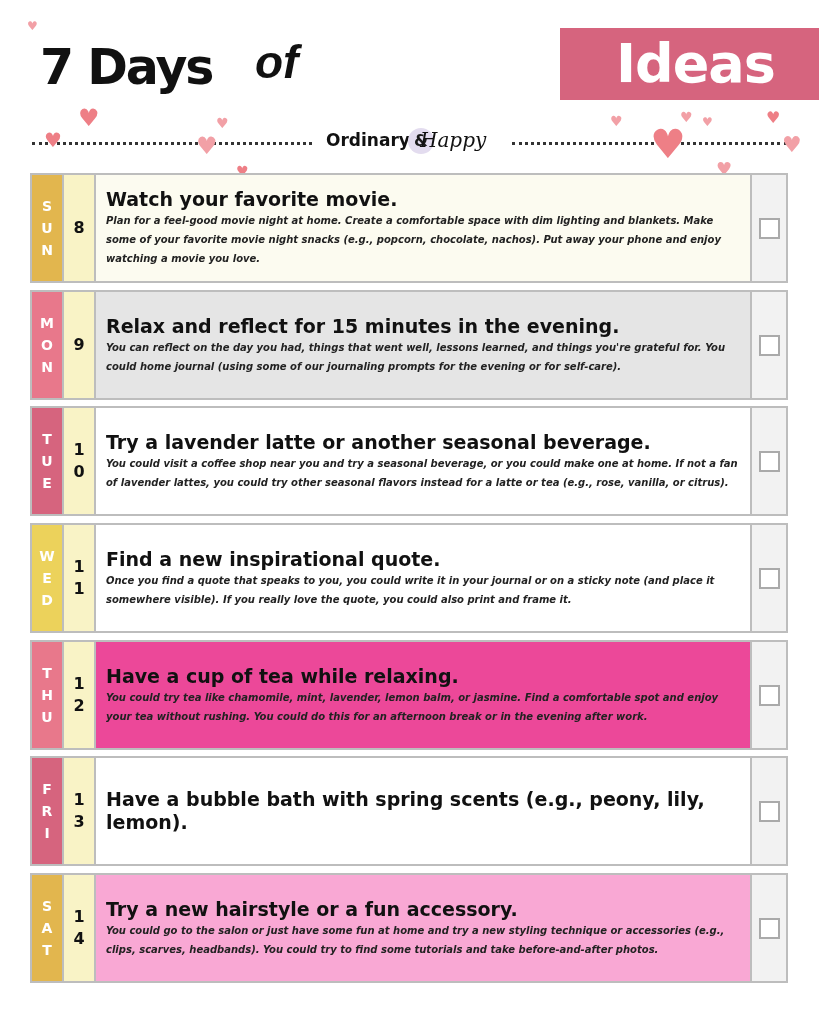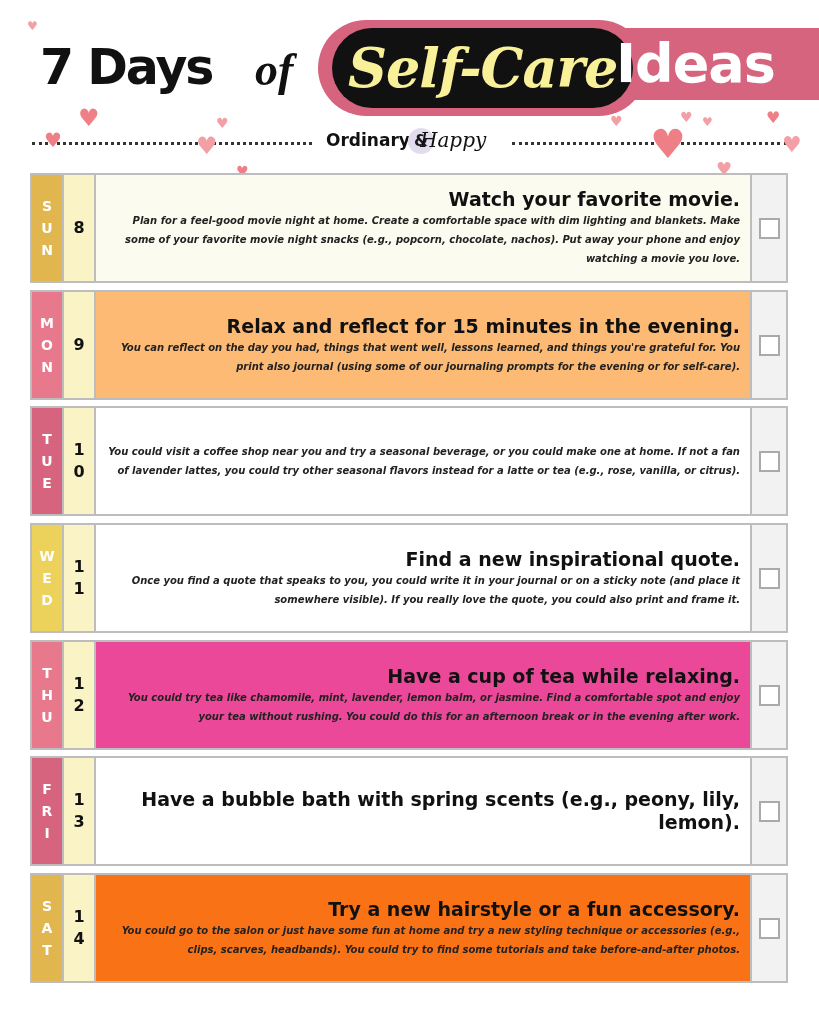--- a/index.html
+++ b/index.html
@@ -1,51 +1,48 @@
 <!DOCTYPE html>
 <html><head>
 <meta charset="utf-8">
 <style>
   html, body { margin:0; padding:0; }
   body { width:819px; height:1024px; background:#ffffff; position:relative; overflow:hidden; font-family:"DejaVu Sans", sans-serif; color:#1a1a1a; }
   .header { position:absolute; left:0; top:0; width:819px; height:170px; }
   .pinkbar { position:absolute; left:560px; top:28px; width:259px; height:72px; background:#d6647e; }
   .t7 { position:absolute; left:40px; top:28px; font-family:"DejaVu Sans", sans-serif; font-weight:bold; font-size:49px; letter-spacing:-2px; color:#111; line-height:80px; }
-  .tof { position:absolute; left:255px; top:30px; font-family:Liberation Serif, serif; font-style:italic; font-weight:bold; font-size:46px; color:#111; line-height:80px; }
+  .tof { position:absolute; left:255px; top:22px; font-family:Liberation Sans, sans-serif; font-style:italic; font-weight:bold; font-size:46px; color:#111; line-height:80px; }
   .selfcare { position:absolute; left:318px; top:20px; height:96px; padding:0 14px; border-radius:48px; background:#d6647e; display:flex; align-items:center; }
   .selfcare-in { background:#111; border-radius:40px; padding:4px 16px; }
   .selfcare-text { font-family:"DejaVu Serif", serif; font-style:italic; font-weight:bold; font-size:54px; color:#f9f09a; line-height:72px; letter-spacing:-1px; }
   .ideas { position:absolute; left:616px; top:24px; font-family:"DejaVu Sans", sans-serif; font-weight:bold; font-size:54px; color:#fff; line-height:80px; letter-spacing:-1px; }
   .byline { position:absolute; top:128px; left:0; width:680px; height:30px; }
   .dots { position:absolute; top:14px; height:0; border-top:3px dotted #333; }
   .ord { position:absolute; left:326px; top:2px; font-weight:bold; font-size:17px; color:#111; }
   .amp { position:absolute; left:408px; top:0; width:26px; height:26px; border-radius:13px; background:#e3dcef; font-weight:bold; font-size:16px; text-align:center; line-height:26px; }
   .happy { position:absolute; left:420px; top:0px; font-family:"DejaVu Serif", serif; font-style:italic; font-size:20px; color:#111; }
   .heart { position:absolute; color:#ee7f86; line-height:1; }
   .row { position:absolute; left:30px; width:758px; height:110px; border:2px solid #bdbdbd; box-sizing:border-box; display:flex; }
   .day { width:30px; display:flex; flex-direction:column; justify-content:center; align-items:center; border-right:2px solid #bdbdbd; }
   .day span { color:#fff; font-weight:bold; font-size:14px; line-height:22px; }
   .num { width:30px; background:#f9f3c6; border-right:2px solid #bdbdbd; display:flex; flex-direction:column; justify-content:center; align-items:center; }
   .num span { font-weight:bold; font-size:16px; line-height:22px; color:#111; }
-  .content { flex:1; padding:2px 10px; display:flex; flex-direction:column; justify-content:center; text-align:right; border-right:2px solid #bdbdbd; }
+  .content { flex:1; padding:2px 10px; display:flex; flex-direction:column; justify-content:center; text-align:left; border-right:2px solid #bdbdbd; }
   .ttl { font-weight:bold; font-size:19px; line-height:23px; color:#111; }
   .desc { font-style:italic; font-weight:bold; font-size:10px; line-height:19px; color:#222; }
   .chk { width:34px; background:#f2f2f2; display:flex; align-items:center; justify-content:center; }
   .box { width:17px; height:17px; border:2px solid #aaa; background:#fff; }
 </style>
 </head>
 <body>
 
 <div class="header">
   <div class="pinkbar"></div>
   <div class="t7">7 Days</div>
   <div class="tof">of</div>
-  <div class="selfcare">
-    <div class="selfcare-in"><span class="selfcare-text">Self-Care</span></div>
-  </div>
   <div class="ideas">Ideas</div>
 
   <div class="byline">
     <div class="dots" style="left:32px;width:280px"></div>
     <span class="ord">Ordinary</span>
     <span class="amp">&amp;</span>
     <span class="happy">Happy</span>
     <div class="dots" style="left:512px;width:275px"></div>
   </div>
 
@@ -84,39 +81,40 @@
     </div>
     <div class="row" style="top: 290px;">
       <div class="day" style="background:#e8788b">
         <span>M</span>
         <span>O</span>
         <span>N</span>
       </div>
       <div class="num">
         <span>9</span>
       </div>
-      <div class="content" style="background:#fdba74">
+      <div class="content" style="background:#e5e5e5">
         <div class="ttl">Relax and reflect for 15 minutes in the evening.</div>
-        <div class="desc">You can reflect on the day you had, things that went well, lessons learned, and things you're grateful for. You print also journal (using some of our journaling prompts for the evening or for self-care).</div>
+        <div class="desc">You can reflect on the day you had, things that went well, lessons learned, and things you're grateful for. You could home journal (using some of our journaling prompts for the evening or for self-care).</div>
       </div>
       <div class="chk">
         <div class="box"></div>
       </div>
     </div>
     <div class="row" style="top: 406px;">
       <div class="day" style="background:#d6647e">
         <span>T</span>
         <span>U</span>
         <span>E</span>
       </div>
       <div class="num">
         <span>1</span>
         <span>0</span>
       </div>
       <div class="content" style="background:#ffffff">
+        <div class="ttl">Try a lavender latte or another seasonal beverage.</div>
         <div class="desc">You could visit a coffee shop near you and try a seasonal beverage, or you could make one at home. If not a fan of lavender lattes, you could try other seasonal flavors instead for a latte or tea (e.g., rose, vanilla, or citrus).</div>
       </div>
       <div class="chk">
         <div class="box"></div>
       </div>
     </div>
     <div class="row" style="top: 523px;">
       <div class="day" style="background:#ecd25b">
         <span>W</span>
         <span>E</span>
@@ -172,21 +170,21 @@
     <div class="row" style="top: 873px;">
       <div class="day" style="background:#e2b64e">
         <span>S</span>
         <span>A</span>
         <span>T</span>
       </div>
       <div class="num">
         <span>1</span>
         <span>4</span>
       </div>
-      <div class="content" style="background:#f97316">
+      <div class="content" style="background:#f9a8d4">
         <div class="ttl">Try a new hairstyle or a fun accessory.</div>
         <div class="desc">You could go to the salon or just have some fun at home and try a new styling technique or accessories (e.g., clips, scarves, headbands). You could try to find some tutorials and take before-and-after photos.</div>
       </div>
       <div class="chk">
         <div class="box"></div>
       </div>
     </div>
   </div>
 
 </body></html>

